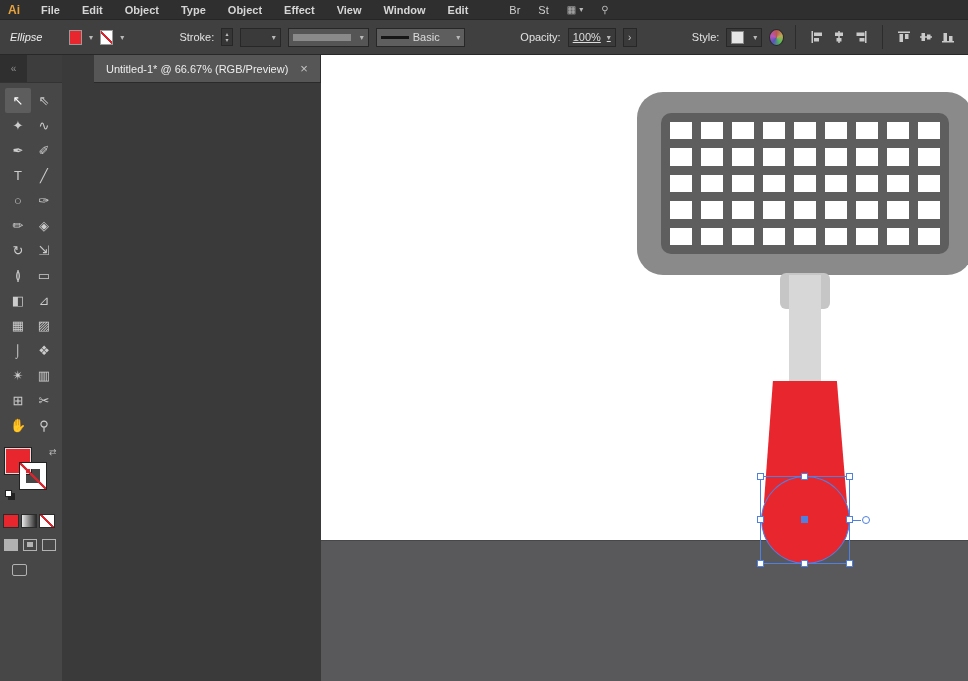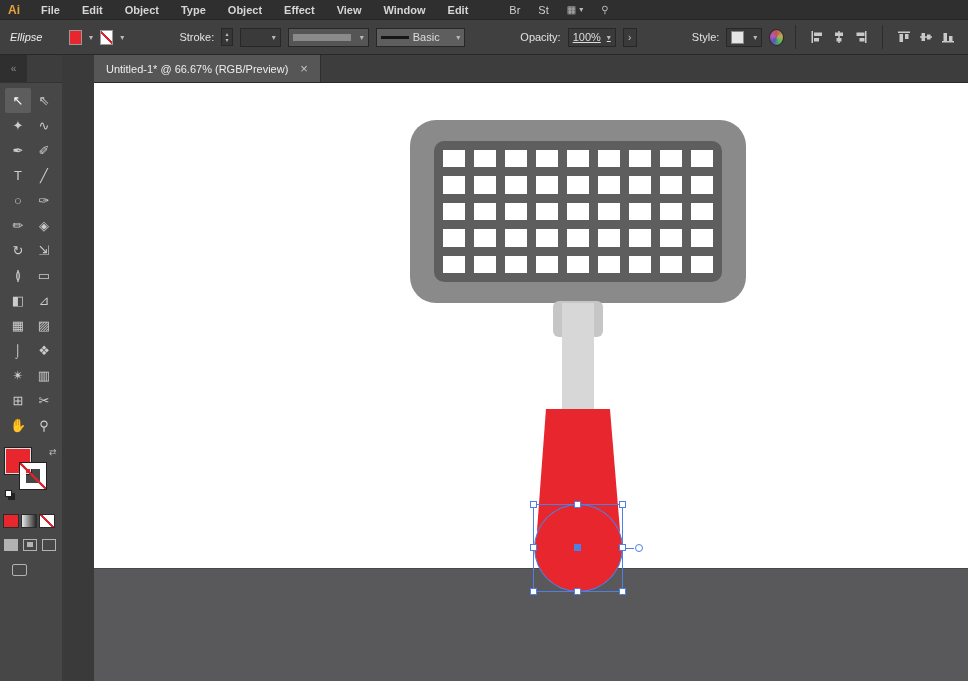--- a/index.html
+++ b/index.html
@@ -66,21 +66,21 @@
   .mini.none { background:#fff; position:relative; overflow:hidden; }
   .mini.none::after { content:''; position:absolute; inset:0; background:linear-gradient(45deg,transparent 43%,#d9262e 44%,#d9262e 56%,transparent 57%); }
 
   .dm-row { display:flex; gap:5px; margin:11px 0 0 4px; }
   .dm { width:14px; height:12px; border:1px solid #b2b2b2; position:relative; }
   .dm.normal { background:#b2b2b2; }
   .dm.behind::after { content:''; position:absolute; left:3px; top:2px; width:6px; height:5px; background:#b2b2b2; }
   .screen-mode { width:15px; height:12px; border:1px solid #b2b2b2; border-radius:2px; margin:13px 0 0 12px; }
 
   
-  .docarea { flex:1; display:flex; flex-direction:column; min-width:0;padding-left:32px; }
+  .docarea { flex:1; display:flex; min-width:0;padding-left:32px; }
   .tabbar { height:28px; background:#3d3d3d; border-bottom:1px solid #2a2a2a; display:flex; }
   .tab { background:#565656; display:flex; align-items:center; gap:12px; padding:0 12px; border-right:1px solid #2e2e2e; color:#ededed; }
   .tab-close { color:#c4c4c4; font-size:13px; }
 
   .canvas { position:relative; flex:1; background:#ffffff; overflow:hidden; }
   .pasteboard { position:absolute; left:0; top:485px; right:0; bottom:0; background:var(--c-pasteboard); border-top:1px solid #47474a; z-index:1; }
   .artwork { position:absolute; inset:0; z-index:2; }
 
   .masher-head { position:absolute; left:316px; top:37px; width:336px; height:183px; background:var(--c-head); border-radius:26px; }
   .masher-grid { position:absolute; left:24px; top:21px; width:288px; height:141px; background:var(--c-griddark); border-radius:10px; display:grid; grid-template-columns:repeat(9,1fr); grid-template-rows:repeat(5,1fr); gap:9px; padding:9px; }

